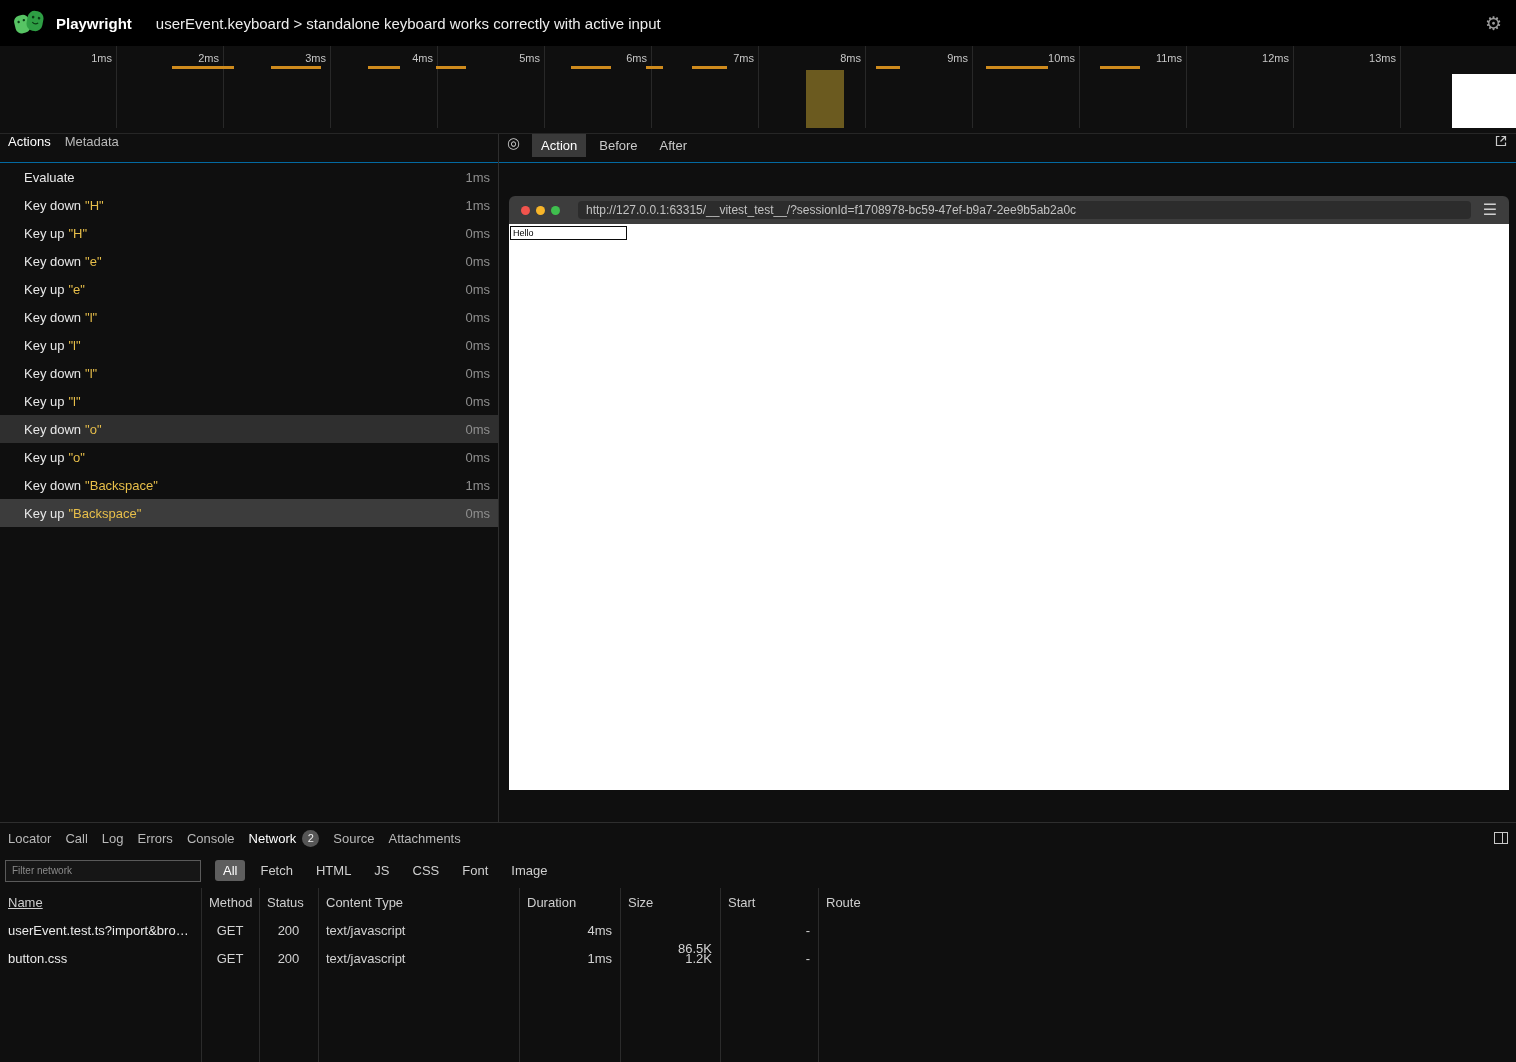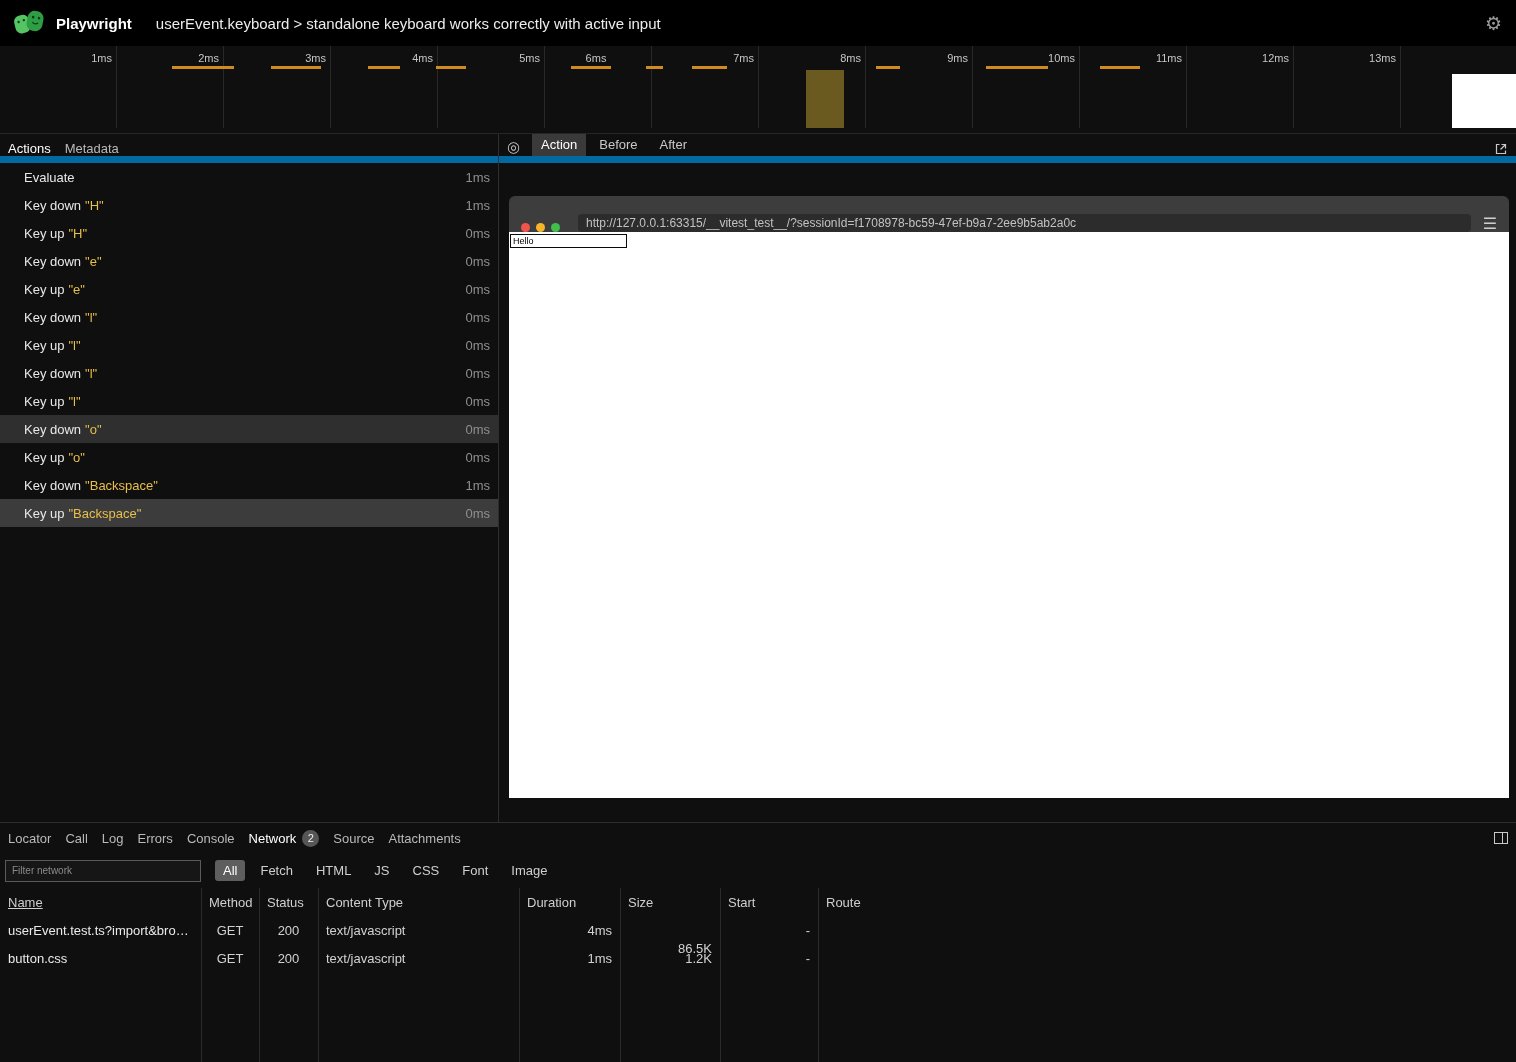--- a/index.html
+++ b/index.html
@@ -17,21 +17,21 @@
   .timeline{position:relative;height:88px;border-bottom:1px solid #262626;display:flex;flex:0 0 auto;background:#0f0f0f}
   .tl-cell{height:82px;border-right:1px solid #282828;text-align:right;padding:6px 4px 0 0;
     font-size:11px;color:#c6c6c6;flex:0 0 auto}
   .tl-mark{position:absolute;top:20px;height:3px;background:var(--mark-orange,#cf8b1d)}
   .tl-selection{position:absolute;top:24px;height:58px;background:var(--selection-gold,#6b5a1f)}
   .tl-thumb{position:absolute;top:28px;right:0;width:64px;height:54px;background:#fff}
 
   
   .main{flex:1;display:flex;min-height:0}
   .left-panel{width:499px;flex:0 0 auto;border-right:1px solid #2e2e2e;display:flex;flex-direction:column}
-  .panel-tabs{height:29px;border-bottom:7px solid #0369a1;display:flex;align-items:flex-end;flex:0 0 auto}
+  .panel-tabs{height:29px;border-bottom:1px solid #0369a1;display:flex;align-items:flex-start;flex:0 0 auto}
   .left-panel .panel-tabs{padding-left:8px;gap:14px}
   .ptab{color:#b9b9b9;cursor:pointer}
   .ptab.sel{color:#fff}
 
   .action-list{flex:1;overflow:hidden}
   .action-row{height:28px;display:flex;align-items:center;padding:0 8px 0 24px;cursor:pointer}
   .action-row.hover{background:#2f2f2f}
   .action-row.selected{background:#3c3c3c}
   .at{color:#e8e8e8}
   .av{color:var(--accent-yellow,#e8bf4a);margin-left:4px}
@@ -39,21 +39,21 @@
 
   .right-panel{flex:1;display:flex;flex-direction:column;min-width:0}
   .right-panel .panel-tabs{padding:0 8px;gap:4px}
   .target-icon{color:#c9c9c9;font-size:15px;margin-right:8px;cursor:pointer}
   .rtab{padding:4px 9px;color:#c9c9c9;cursor:pointer}
   .rtab.sel{background:#3a3a3a;color:#fff}
   .ext-icon{margin-left:auto;cursor:pointer;display:flex;align-items:center}
 
   .snapshot{flex:1;position:relative;background:#0f0f0f}
   .bwindow{position:absolute;top:33px;left:10px;width:1000px}
-  .bchrome{height:36px;background:#3d3d3d;border-radius:6px 6px 0 0;display:flex;align-items:flex-end;padding:0 12px}
+  .bchrome{height:28px;background:#3d3d3d;border-radius:6px 6px 0 0;display:flex;align-items:center;padding:0 12px}
   .dot{width:9px;height:9px;border-radius:50%;margin-right:6px;flex:0 0 auto}
   .dot.r{background:var(--dot-red,#f2544d)}
   .dot.y{background:var(--dot-yellow,#f7b529)}
   .dot.g{background:var(--dot-green,#3fbf4e)}
   .urlbar{flex:1;height:18px;background:#2c2c2c;border-radius:4px;margin:0 12px;color:#c2c2c2;
     font-size:12px;line-height:18px;padding-left:8px;overflow:hidden;white-space:nowrap}
   .menu-icon{color:#cfcfcf;font-size:16px;line-height:1}
   .bpage{height:566px;background:#fff;position:relative}
   .hello-input{position:absolute;top:2px;left:1px;width:117px;height:14px;border:1px solid #0a0a0a;
     background:#fff;color:#000;font-size:9px;padding:0 2px;font-family:"Liberation Sans","DejaVu Sans",sans-serif}
@@ -111,21 +111,21 @@
     <span class="gear">⚙</span>
   </div>
 
   <div class="timeline">
     <div class="tl-thumb"></div>
   <div class="tl-cell" style="width: 117px;"><span>1ms</span></div>
       <div class="tl-cell" style="width: 107px;"><span>2ms</span></div>
       <div class="tl-cell" style="width: 107px;"><span>3ms</span></div>
       <div class="tl-cell" style="width: 107px;"><span>4ms</span></div>
       <div class="tl-cell" style="width: 107px;"><span>5ms</span></div>
-      <div class="tl-cell" style="width: 107px; text-align: center;"><span>6ms</span></div>
+      <div class="tl-cell" style="width: 107px;"><span>6ms</span></div>
       <div class="tl-cell" style="width: 107px;"><span>7ms</span></div>
       <div class="tl-cell" style="width: 107px;"><span>8ms</span></div>
       <div class="tl-cell" style="width: 107px;"><span>9ms</span></div>
       <div class="tl-cell" style="width: 107px;"><span>10ms</span></div>
       <div class="tl-cell" style="width: 107px;"><span>11ms</span></div>
       <div class="tl-cell" style="width: 107px;"><span>12ms</span></div>
       <div class="tl-cell" style="width: 107px;"><span>13ms</span></div>
       <div class="tl-mark" style="left: 172px; width: 62px;"></div>
       <div class="tl-mark" style="left: 271px; width: 50px;"></div>
       <div class="tl-mark" style="left: 368px; width: 32px;"></div>

